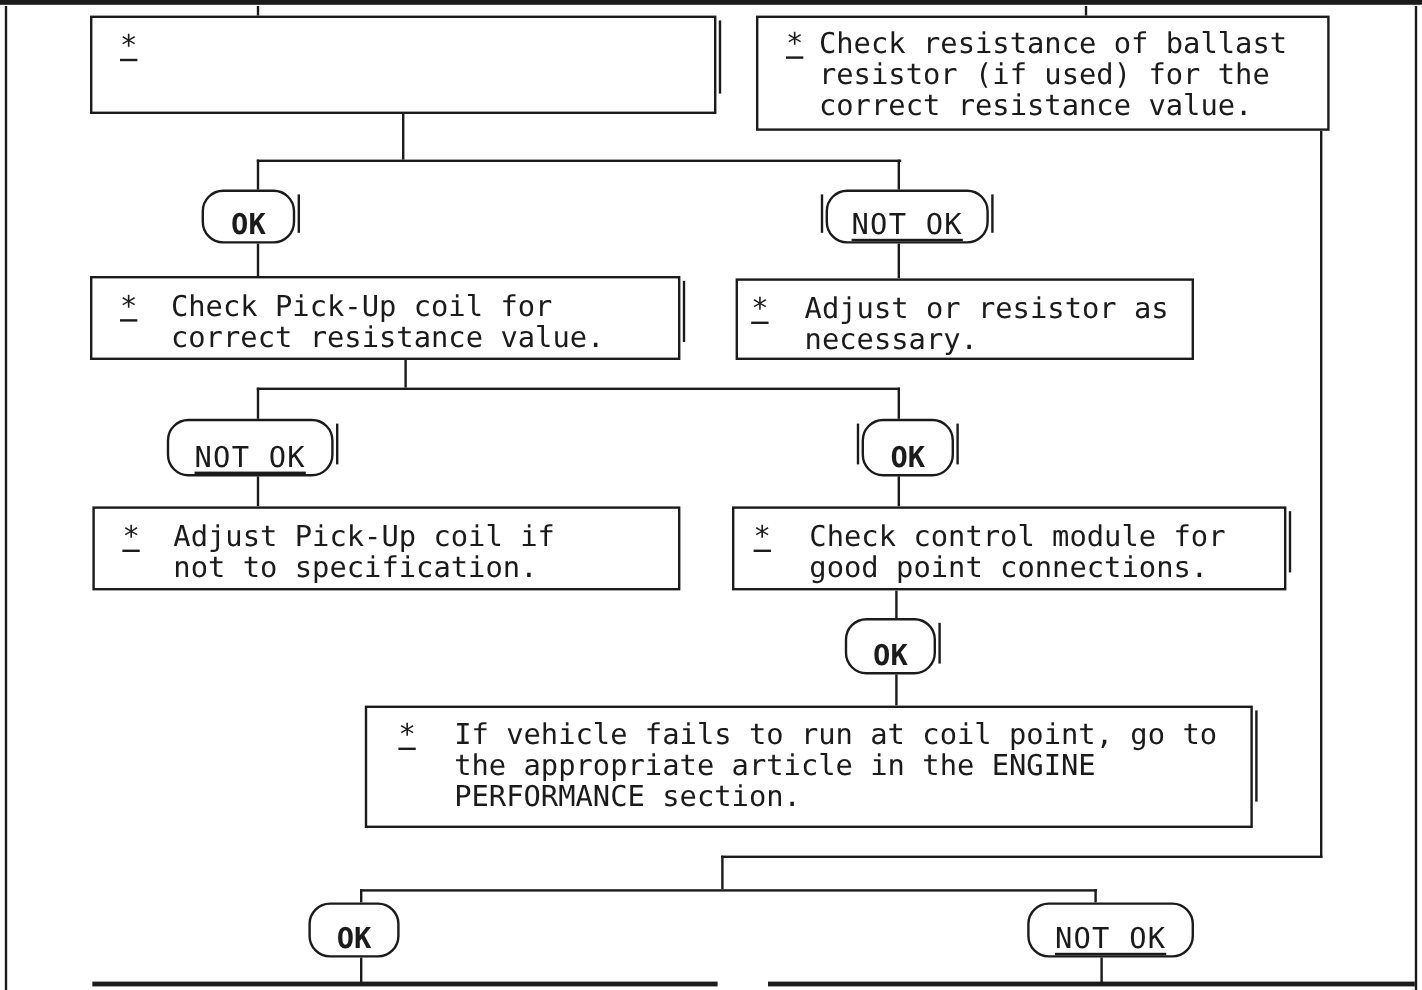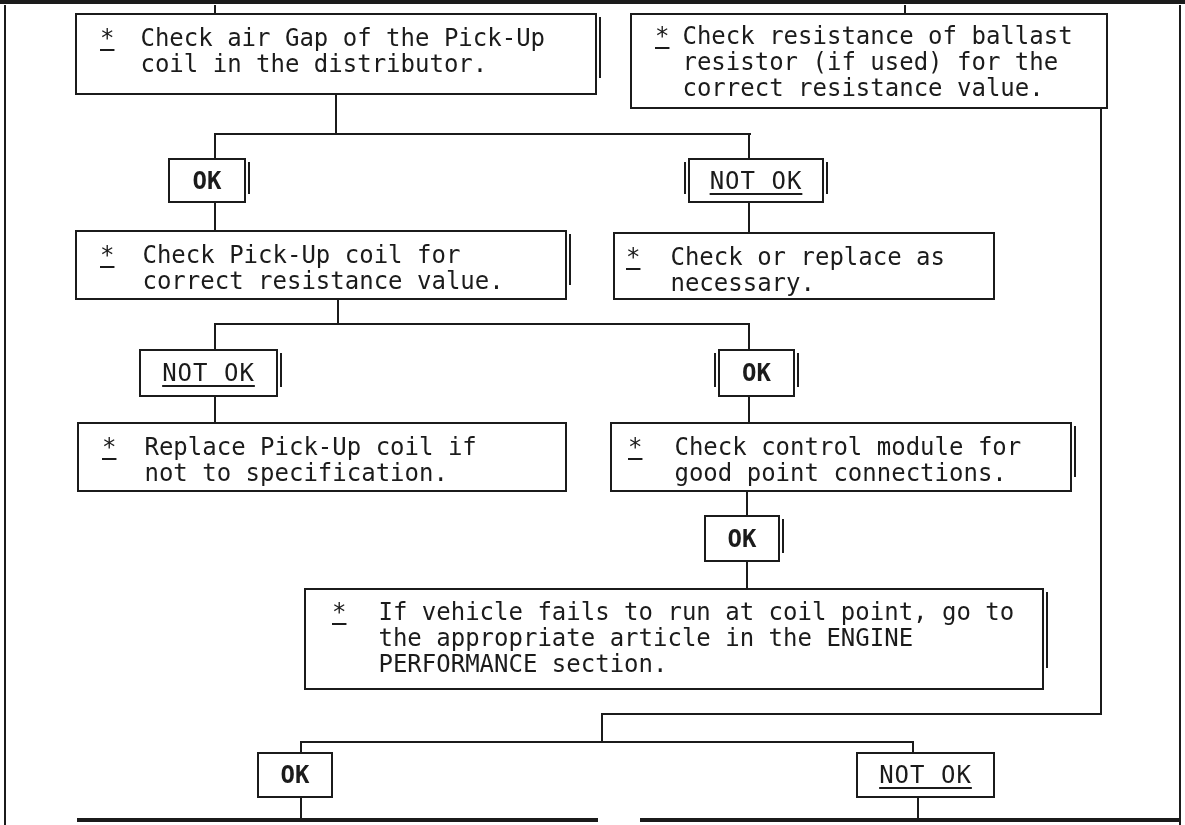--- a/index.html
+++ b/index.html
@@ -17,22 +17,22 @@
     border:2px solid var(--ink); background:var(--paper);
     display:flex; align-items:flex-start;
   }
   .step{ font-size:24px; line-height:26px; }
   .bullet{
     flex:none; font-size:24px; line-height:26px;
     text-decoration:underline; text-decoration-thickness:2px; text-underline-offset:3px;
   }
   .txt{ white-space:pre-line; }
   .decision{
-    align-items:center; justify-content:center;
-    font-size:24px; letter-spacing:1px;
+    align-items:flex-end; justify-content:center;
+    font-size:24px; letter-spacing:1px;border-radius:18px;
   }
   .bold{ font-weight:bold; letter-spacing:0; }
   .uline{ text-decoration:underline; text-decoration-thickness:2px; text-underline-offset:4px; }
   .tick-r::after, .tick-l::before{
     content:""; position:absolute; top:2px; width:2px; height:78%;
     background:var(--ink);
   }
   .tick-r::after{ right:-6px; }
   .tick-l::before{ left:-6px; }
 </style>
@@ -67,22 +67,20 @@
   <div class="h" style="left:300px;top:741px;width:614px;"></div>
   <div class="v" style="left:300px;top:741px;height:11px;"></div>
   <div class="v" style="left:912px;top:741px;height:11px;"></div>
   <div class="v" style="left:300px;top:798px;height:21px;"></div>
   <div class="v" style="left:917px;top:798px;height:21px;"></div>
   <div class="h thick" style="left:77px;top:818px;width:521px;"></div>
   <div class="h thick" style="left:640px;top:818px;width:539px;"></div>
 
   <div class="box step tick-r" style="left:75px;top:13px;width:522px;height:82px;padding:10px 6px 0 23px;">
     <span class="bullet" style="margin-right:26px;">*</span>
-    <div class="txt">Check air Gap of the Pick-Up
-coil in the distributor.</div>
   </div>
 
   <div class="box step" style="left:630px;top:13px;width:478px;height:96px;padding:8px 4px 0 23px;">
     <span class="bullet" style="margin-right:13px;">*</span>
     <div class="txt">Check resistance of ballast
 resistor (if used) for the
 correct resistance value.</div>
   </div>
 
   <div class="box decision bold tick-r" style="left:168px;top:158px;width:78px;height:45px;">
@@ -94,35 +92,35 @@
   </div>
 
   <div class="box step tick-r" style="left:75px;top:230px;width:492px;height:70px;padding:10px 6px 0 23px;">
     <span class="bullet" style="margin-right:28px;">*</span>
     <div class="txt">Check Pick-Up coil for
 correct resistance value.</div>
   </div>
 
   <div class="box step" style="left:613px;top:232px;width:382px;height:68px;padding:10px 4px 0 11px;">
     <span class="bullet" style="margin-right:30px;">*</span>
-    <div class="txt">Check or replace as
+    <div class="txt">Adjust or resistor as
 necessary.</div>
   </div>
 
   <div class="box decision tick-r" style="left:139px;top:349px;width:139px;height:48px;">
     <span class="uline">NOT OK</span>
   </div>
 
   <div class="box decision bold tick-r tick-l" style="left:718px;top:349px;width:77px;height:48px;">
     <span>OK</span>
   </div>
 
   <div class="box step" style="left:77px;top:422px;width:490px;height:70px;padding:10px 6px 0 23px;">
     <span class="bullet" style="margin-right:28px;">*</span>
-    <div class="txt">Replace Pick-Up coil if
+    <div class="txt">Adjust Pick-Up coil if
 not to specification.</div>
   </div>
 
   <div class="box step tick-r" style="left:610px;top:422px;width:462px;height:70px;padding:10px 4px 0 16px;">
     <span class="bullet" style="margin-right:32px;">*</span>
     <div class="txt">Check control module for
 good point connections.</div>
   </div>
 
   <div class="box decision bold tick-r" style="left:704px;top:515px;width:76px;height:47px;">

